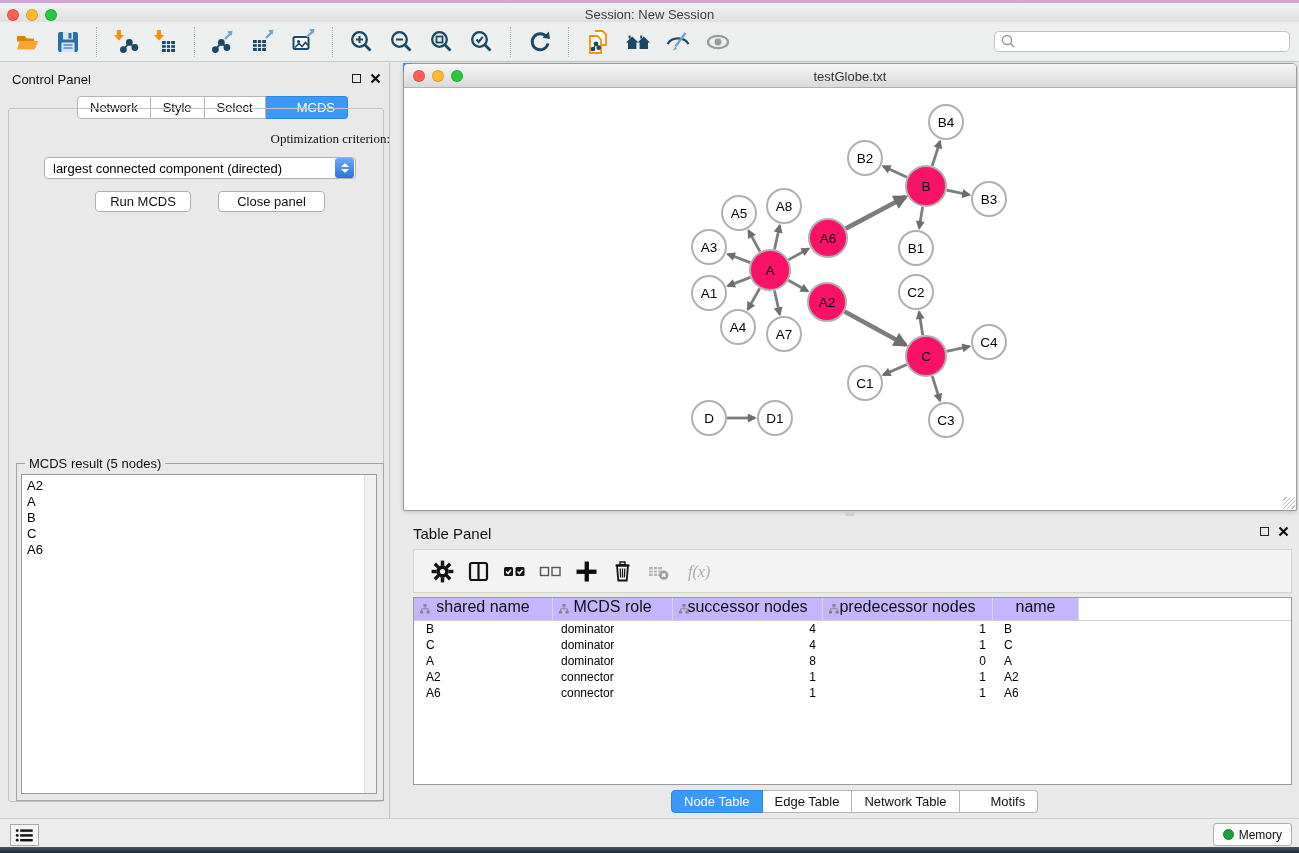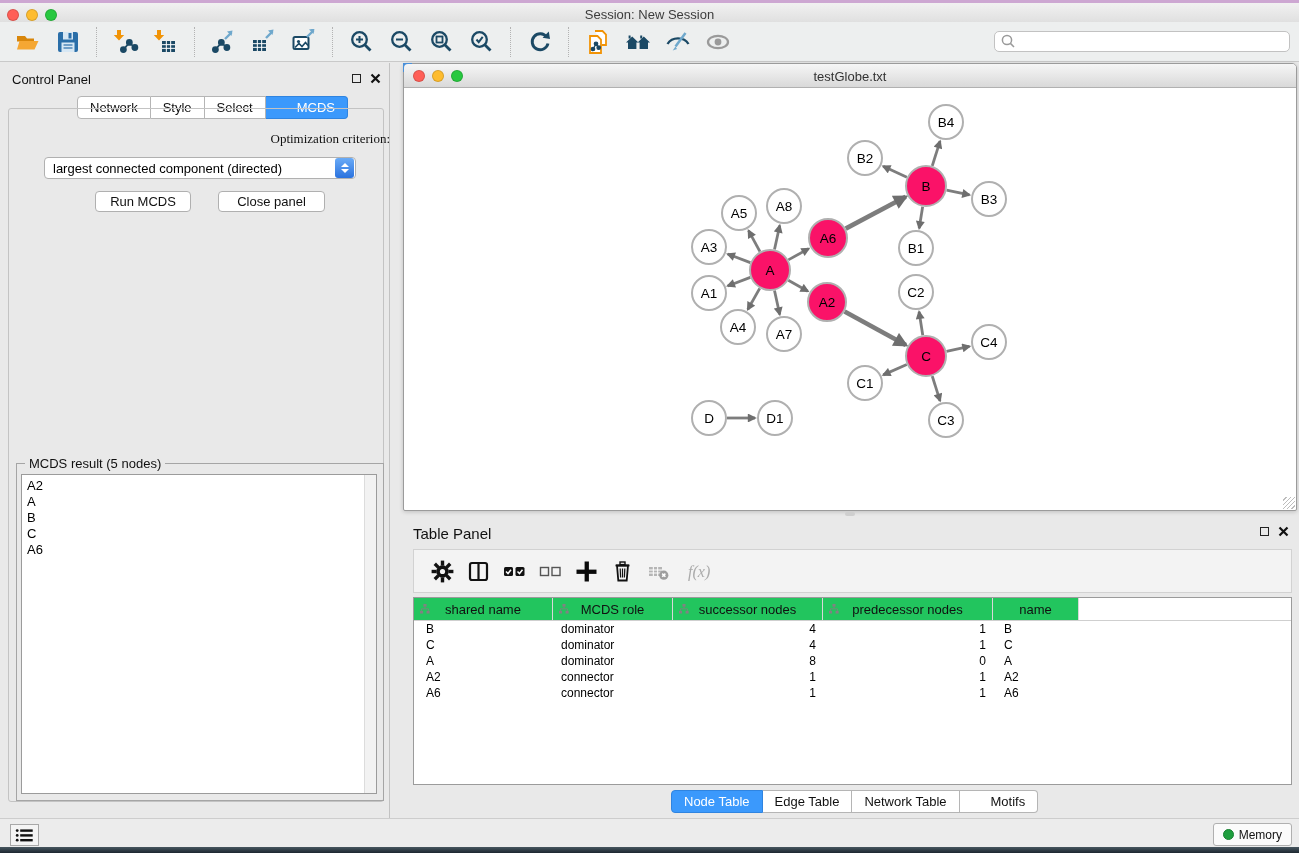--- a/index.html
+++ b/index.html
@@ -62,21 +62,21 @@
 
   
   #table-panel{left:399px;top:518px;width:900px;height:300px;}
   #tp-title{position:absolute;left:14px;top:7px;font-size:15px;color:#111;}
   #tp-ctrls{right:10px;top:8px;}
   #tp-toolbar{position:absolute;left:14px;top:31px;width:879px;height:44px;background:#f3f3f3;border:1px solid #d2d2d2;box-sizing:border-box;display:flex;align-items:center;padding-left:10px;}
   .tp-btn{width:30px;height:28px;display:flex;align-items:center;justify-content:center;margin:16px 3px;}
   .tp-btn svg{width:23px;height:23px;}
   #data-table{position:absolute;left:14px;top:79px;width:879px;height:188px;background:#fff;border:1px solid #9b9b9b;box-sizing:border-box;overflow:hidden;}
   #tbl-head{display:flex;height:22px;border-bottom:1px solid #cfcfcf;}
-  .th{position:relative;height:22px;background:#22c55e;border-right:1px solid #d8d8d8;box-sizing:border-box;display:flex;align-items:center;justify-content:center;font-size:13px;color:#111;}
+  .th{position:relative;height:22px;background:#c4b5fd;border-right:1px solid #d8d8d8;box-sizing:border-box;display:flex;justify-content:center;font-size:16px;color:#111;}
   .th .col-ico{position:absolute;left:6px;top:6px;}
   .tr{display:flex;height:16px;align-items:center;}
   .td{font-size:12px;color:#000;box-sizing:border-box;white-space:nowrap;overflow:hidden;}
   #table-tabs{position:absolute;left:272px;top:272px;display:flex;}
 
   
   #status-bar{left:0;top:818px;width:1299px;height:29px;background:#ececec;border-top:1px solid #cdcdcd;box-sizing:border-box;}
   #task-btn{position:absolute;left:10px;top:5px;width:27px;height:20px;background:#f4f4f4;border:1px solid #a8a8a8;display:flex;align-items:center;justify-content:center;}
   #memory-btn{position:absolute;right:7px;top:4px;height:21px;background:#fbfbfb;border:1px solid #b0b0b0;border-radius:3px;display:flex;align-items:center;gap:5px;padding:0 9px;font-size:12px;color:#111;}
   #memory-dot{width:11px;height:11px;border-radius:50%;background:#1e9e3e;border:1px solid #188232;box-sizing:border-box;}

